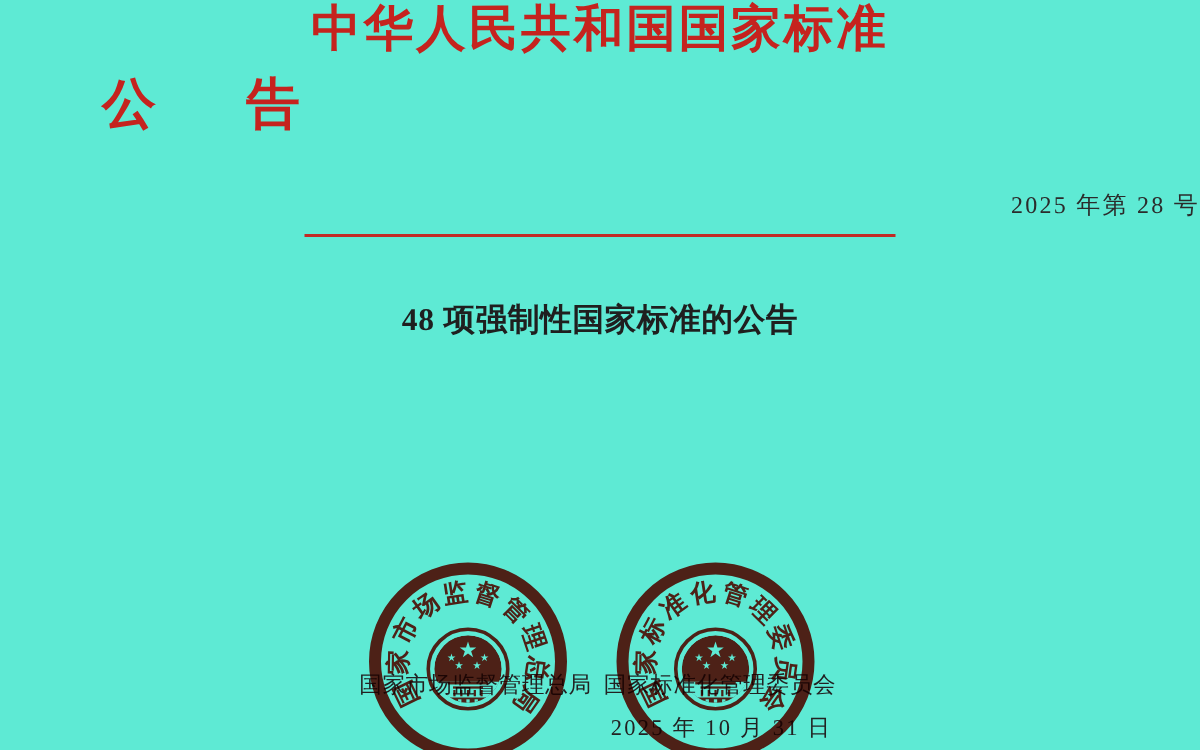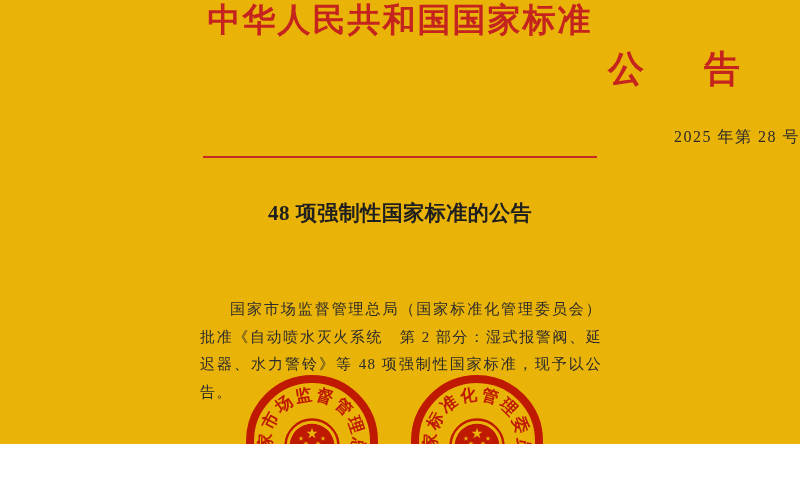--- a/index.html
+++ b/index.html
@@ -2,46 +2,46 @@
 <html><head>
 <meta charset="utf-8">
 <style>
   * { margin: 0; padding: 0; box-sizing: border-box; }
   html, body { background: #ffffff; }
   body { font-family: "Liberation Serif", "DejaVu Serif", serif; }
 
   #canvas {
     position: relative;
     width: 800px;
-    height: 444px;
+    height: 500px;
     margin: 0 auto;
-    background: #eab308;
+    background: #5eead4;
     overflow: hidden;
   }
 
   .title-line1 {
     position: absolute;
     top: 1px; left: 0; right: 0;
     text-align: center;
     color: #c5231e;
     font-size: 33px;
     font-weight: bold;
     letter-spacing: 2px;
     line-height: 38px;
     white-space: nowrap;
   }
   .title-line2 {
     position: absolute;
     top: 49px; left: 0; right: 0;
-    text-align: right;
+    text-align: left;
     color: #c5231e;
     font-size: 36px;
     font-weight: bold;
     letter-spacing: 60px;
-    padding-left: 34px; 
+    padding-left: 68px; 
     line-height: 40px;
     white-space: nowrap;
   }
   .issue-number {
     position: absolute;
     top: 127px; left: 0; right: 0;
     text-align: right;
     color: #2b2b2b;
     font-size: 16px;
     letter-spacing: 1.5px;
@@ -121,21 +121,20 @@
   <div class="title-line2">公告</div>
 
   <div class="issue-number">2025 年第 28 号</div>
 
   <div class="red-rule"></div>
 
   <div class="heading">
     <div>48 项强制性国家标准的公告</div>
   </div>
 
-  <div class="body-paragraph">国家市场监督管理总局（国家标准化管理委员会）批准《自动喷水灭火系统　第 2 部分：湿式报警阀、延迟器、水力警铃》等 48 项强制性国家标准，现予以公告。</div>
 
   <div class="signature left">国家市场监督管理总局</div>
 
   <div class="signature right">国家标准化管理委员会</div>
 
   <div class="date-line">2025 年 10 月 31 日</div>
 
   <svg class="seal left" viewBox="0 0 150 150">
     <defs>
       <path id="arc1" d="M 44.53 102.43 A 41 41 0 1 1 105.47 102.43" fill="none"></path>

